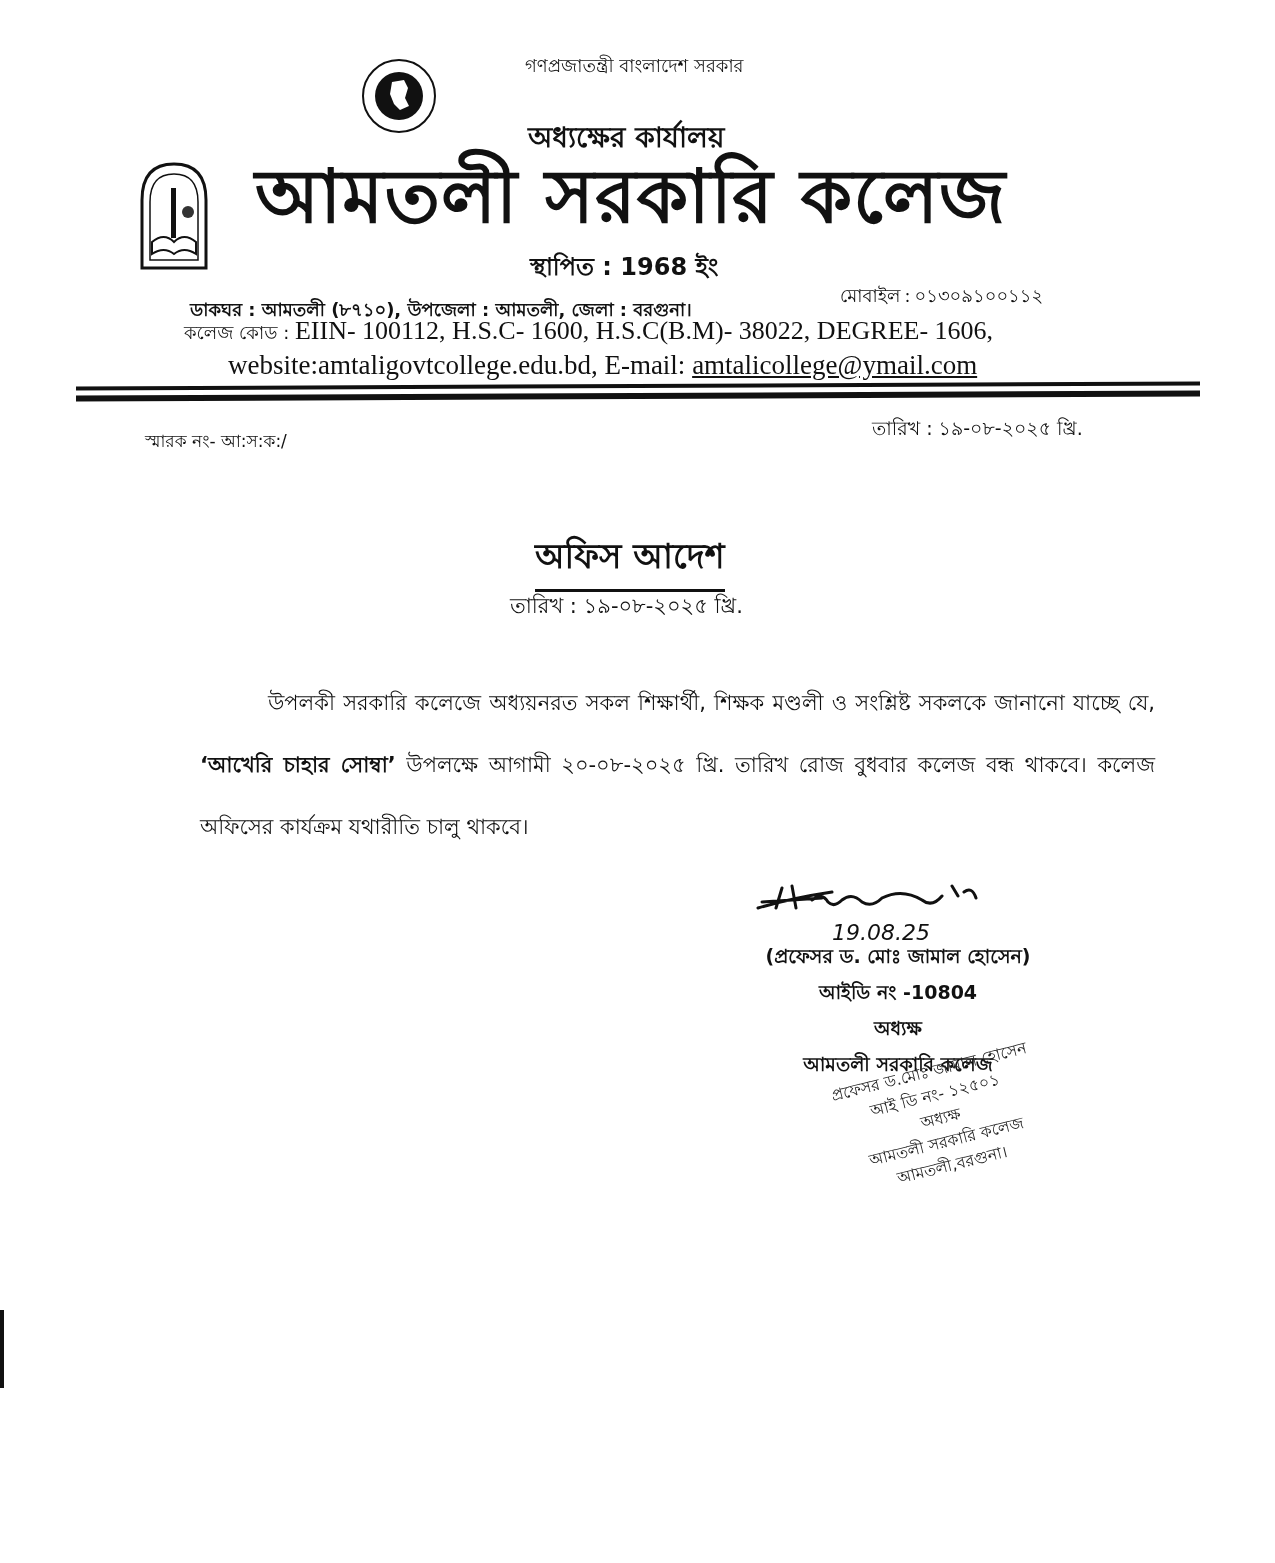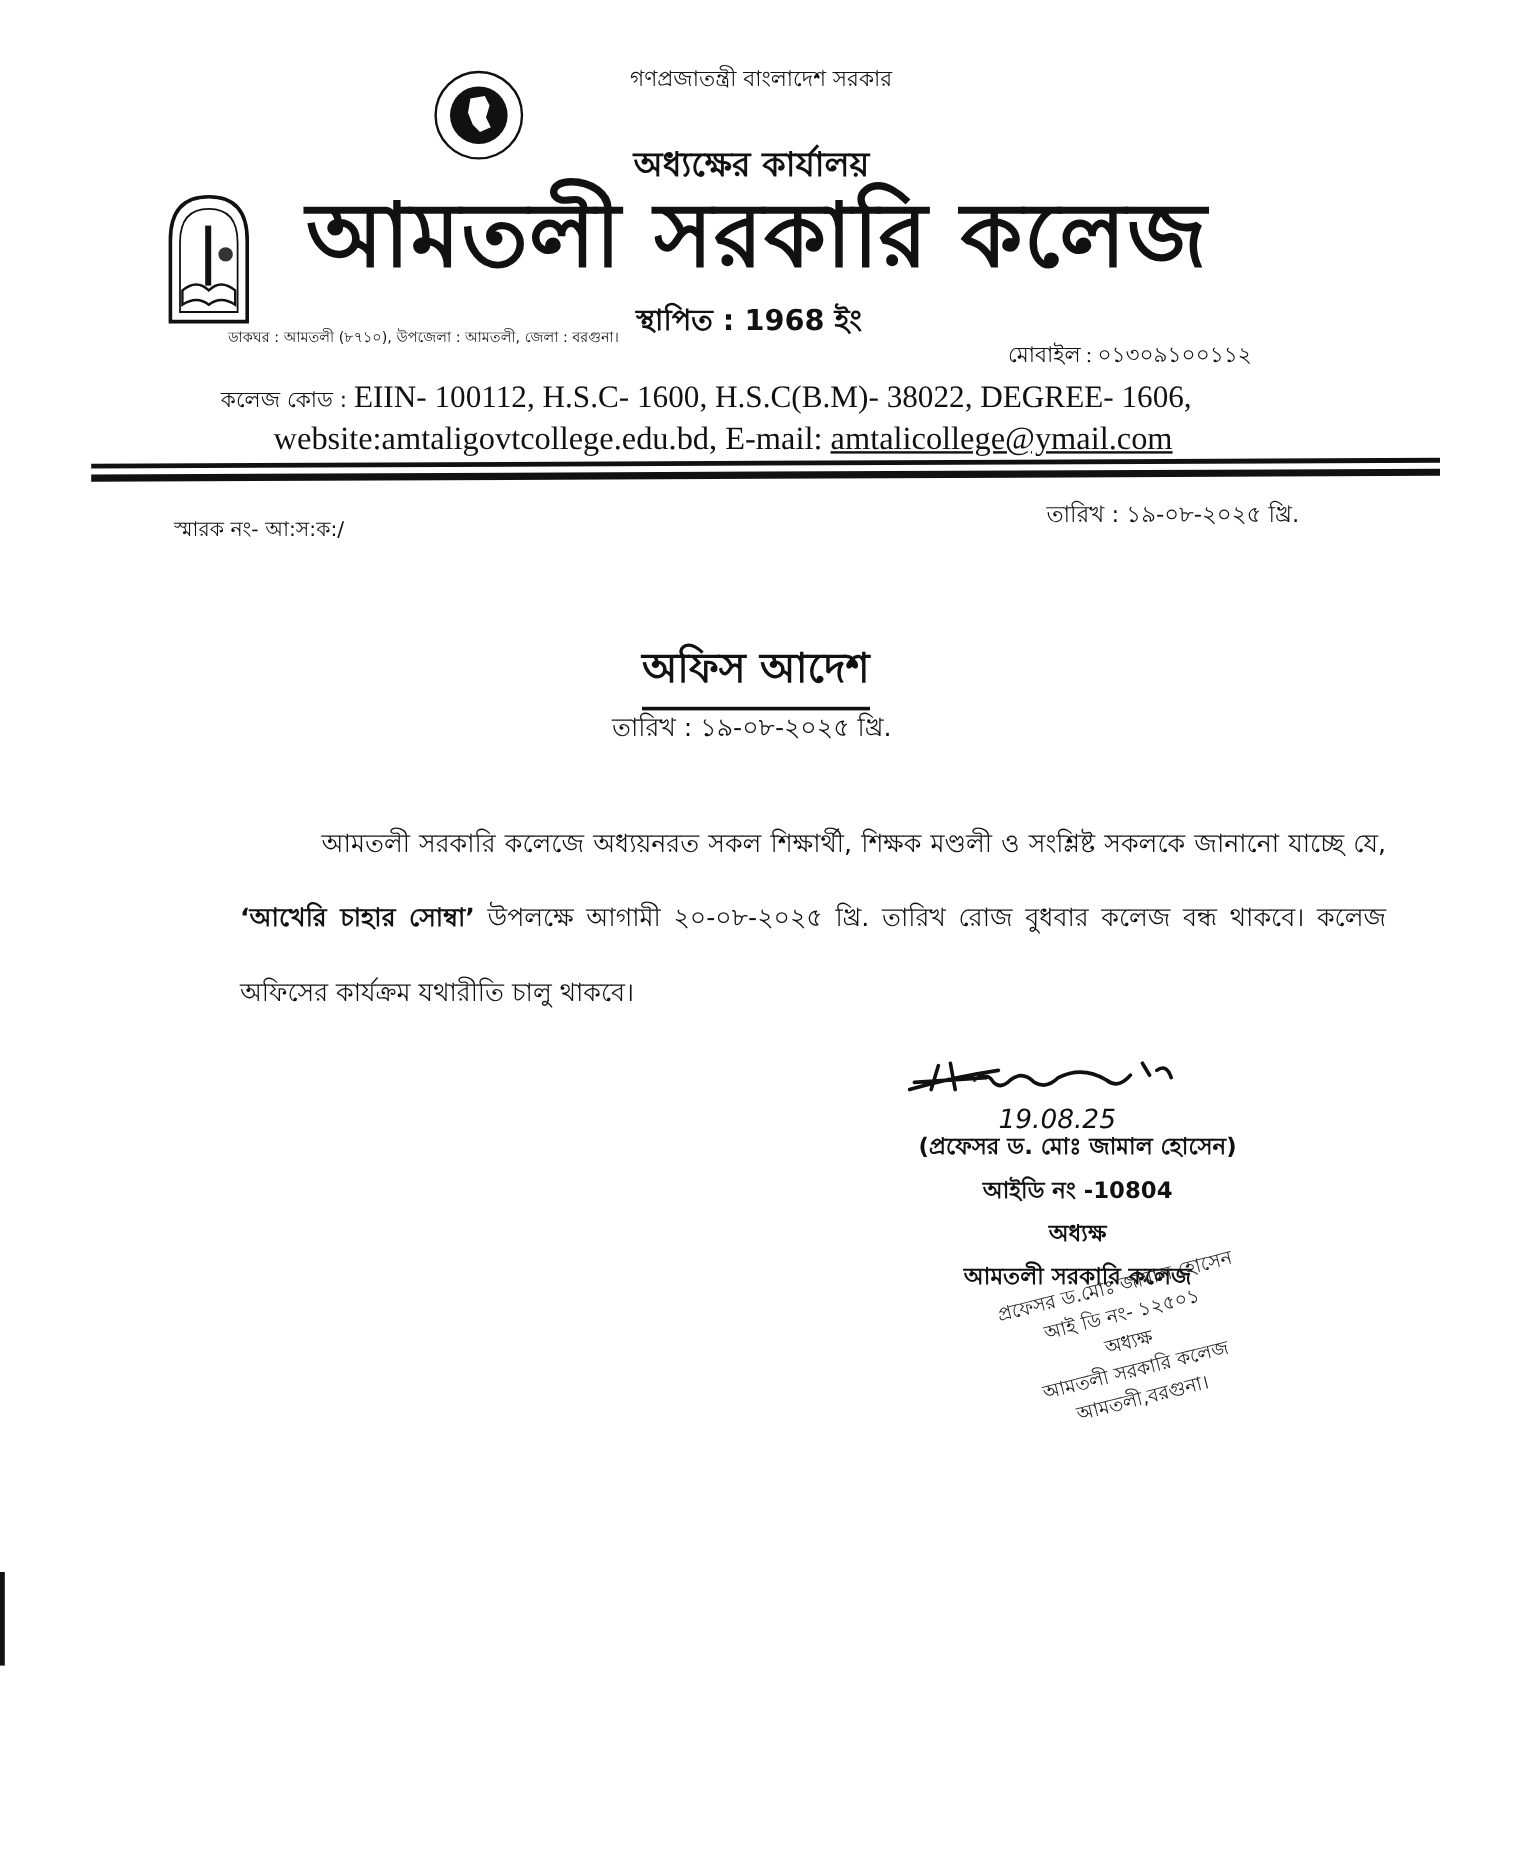--- a/index.html
+++ b/index.html
@@ -3,21 +3,21 @@
 <meta charset="utf-8">
 <style>
   html, body { margin:0; padding:0; background:#ffffff; }
   body { width:1275px; height:1563px; position:relative; overflow:hidden;
          font-family:"DejaVu Sans", sans-serif; color:#111; }
   .abs { position:absolute; }
   .gov-line { left:505px; top:52px; font-size:18px;margin-left:20px; }
   .office-line { left:528px; top:84px; font-size:28px; font-weight:bold;margin-top:32px; }
   .college-name { left:255px; top:140px; font-size:74px; font-weight:bold; letter-spacing:1px; white-space:nowrap; }
   .established { left:530px; top:248px; font-size:24px; font-weight:bold; }
-  .address { left:190px; top:272px; font-size:12px; white-space:nowrap; }
+  .address { left:190px; top:296px; font-size:18px; white-space:nowrap;font-weight:bold; }
   .mobile { left:840px; top:282px; font-size:18px; white-space:nowrap;font-family:Liberation Serif, serif; }
   .codes { left:184px; top:316px; font-family:"Liberation Serif", serif; font-size:26px; white-space:nowrap; }
   .codes .bn { font-family:"DejaVu Sans", sans-serif; font-size:18px; }
   .web { left:228px; top:350px; font-family:"Liberation Serif", serif; font-size:27px; white-space:nowrap; }
   .web .email { text-decoration:underline; }
   .rule1 { left:76px; top:384px; width:1124px; height:4px; background:#111; transform:rotate(-0.25deg); }
   .rule2 { left:76px; top:393px; width:1124px; height:6px; background:#111; transform:rotate(-0.25deg); }
   .memo { left:145px; top:428px; font-size:17px; }
   .date-top { left:872px; top:414px; font-size:19px; }
   .order-title { left:535px; top:530px; font-size:34px; font-weight:bold; border-bottom:3px solid #111; padding-bottom:2px;text-align:right; }
@@ -70,21 +70,21 @@
 <div class="abs rule1"></div>
 <div class="abs rule2"></div>
 
 <div class="abs memo">স্মারক নং- আ:স:ক:/</div>
 <div class="abs date-top">তারিখ : ১৯-০৮-২০২৫ খ্রি.</div>
 
 <div class="abs order-title">অফিস আদেশ</div>
 <div class="abs order-date">তারিখ : ১৯-০৮-২০২৫ খ্রি.</div>
 
 <div class="abs body">
-  <span>আমতলী সরকারি কলেজে অধ্যয়নরত সকল শিক্ষার্থী, শিক্ষক মণ্ডলী ও সংশ্লিষ্ট সকলকে জানানো যাচ্ছে যে, </span><b>‘আখেরি চাহার সোম্বা’</b><span> উপলক্ষে আগামী ২০-০৮-২০২৫ খ্রি. তারিখ রোজ বুধবার কলেজ বন্ধ থাকবে। কলেজ অফিসের কার্যক্রম যথারীতি চালু থাকবে।</span>
+  <span>উপলকী সরকারি কলেজে অধ্যয়নরত সকল শিক্ষার্থী, শিক্ষক মণ্ডলী ও সংশ্লিষ্ট সকলকে জানানো যাচ্ছে যে, </span><b>‘আখেরি চাহার সোম্বা’</b><span> উপলক্ষে আগামী ২০-০৮-২০২৫ খ্রি. তারিখ রোজ বুধবার কলেজ বন্ধ থাকবে। কলেজ অফিসের কার্যক্রম যথারীতি চালু থাকবে।</span>
 </div>
 
 <div class="abs sig">
   <svg width="250" height="70" viewBox="0 0 250 70">
     <path d="M6 30 Q40 20 80 14 M10 24 L70 20 M30 10 L24 30 M40 8 L44 30 M60 22 Q70 14 76 24 Q82 30 90 22 Q100 14 110 24 Q120 30 130 20 Q150 10 170 22 Q180 30 190 18 M200 8 L206 18 M212 14 Q220 8 224 20" fill="none" stroke="#111" stroke-width="3" stroke-linecap="round"></path>
     <text x="80" y="62" font-family="DejaVu Sans, sans-serif" font-size="22" font-style="italic" fill="#111">19.08.25</text>
   </svg>
 </div>
 
 <div class="abs sig-block">

